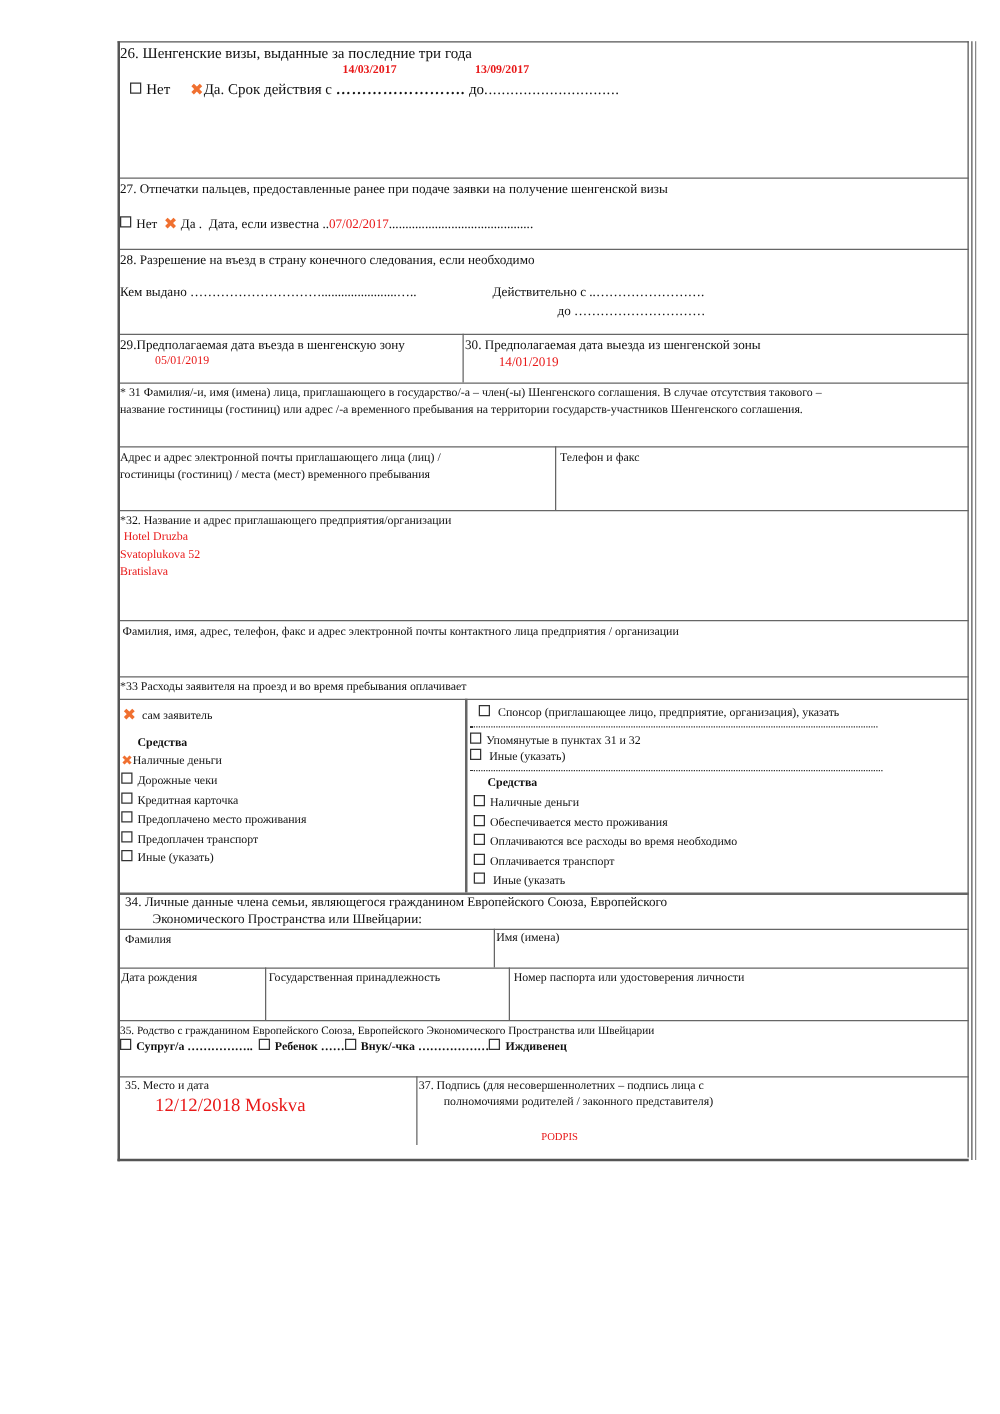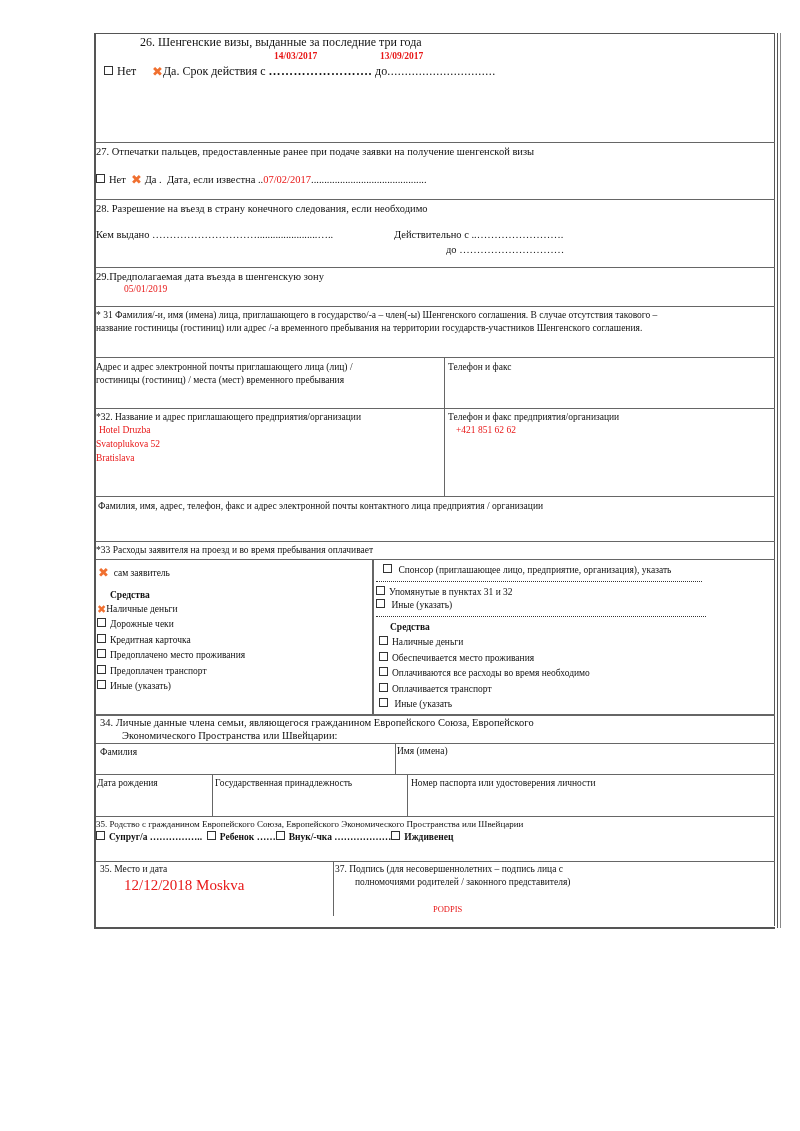--- a/index.html
+++ b/index.html
@@ -24,21 +24,21 @@
   .dots { letter-spacing: 0.5px; }
   .dotline { position: absolute; height: 0; border-top: 1.5px dotted #333; }
 </style>
 </head>
 <body>
 
 <div class="form">
   <div class="rightline"></div>
 
   <div class="row" style="top:0;height:108px;">
-    <span class="t" style="left:0;top:1px;margin-left:44px;">26.  Шенгенские визы, выданные за последние три года</span>
+    <span class="t" style="left:0;top:1px;">26.  Шенгенские визы, выданные за последние три года</span>
     <span class="t red bold xs" style="left:178px;top:16px;">14/03/2017</span>
     <span class="t red bold xs" style="left:284px;top:16px;">13/09/2017</span>
     <span class="t" style="left:8px;top:30px;"><span class="cb"></span><span>Нет</span></span>
     <span class="t" style="left:56px;top:30px;"><span class="xmark">✖</span><span>Да. Срок действия с</span> <span class="bold dots">…………………….</span> <span>до</span><span class="dots">...............................</span></span>
   </div>
 
   <div class="row" style="top:108px;height:57px;">
     <span class="t s" style="left:0;top:3px;">27. Отпечатки пальцев, предоставленные ранее при подаче заявки на получение шенгенской визы</span>
     <span class="t s" style="left:0;top:31px;"><span class="cb"></span><span>Нет</span>&nbsp; <span class="xmark">✖</span> <span>Да .</span>&nbsp; <span>Дата, если известна ..</span><span class="red">07/02/2017</span><span>............................................</span></span>
   </div>
@@ -47,20 +47,24 @@
     <span class="t s" style="left:0;top:3px;">28. Разрешение на въезд в страну конечного следования, если необходимо</span>
     <span class="t s" style="left:0;top:29px;">Кем выдано ………………………….......................…..</span>
     <span class="t s" style="left:298px;top:29px;">Действительно с  ..…………………….</span>
     <span class="t s" style="left:350px;top:44px;">до …………………………</span>
   </div>
 
   <div class="row" style="top:233px;height:39px;">
     <div class="cell" style="left:0;width:274px;">
       <span class="t s" style="left:0;top:3px;">29.Предполагаемая дата въезда в шенгенскую зону</span>
       <span class="t red xs" style="left:28px;top:16px;">05/01/2019</span>
+    </div>
+    <div class="cell vline" style="left:274px;right:0;">
+      <span class="t s" style="left:1px;top:3px;">30. Предполагаемая дата выезда из шенгенской зоны</span>
+      <span class="t red s" style="left:28px;top:17px;">14/01/2019</span>
     </div>
   </div>
 
   <div class="row" style="top:272px;height:51px;padding-left:12px;">
     <span class="t xs" style="left:0;top:3px;">* 31 Фамилия/-и, имя (имена) лица, приглашающего в государство/-а – член(-ы) Шенгенского соглашения. В случае отсутствия такового –</span>
     <span class="t xs" style="left:0;top:16px;">название гостиницы (гостиниц) или адрес /-а временного пребывания на территории государств-участников Шенгенского соглашения.</span>
   </div>
 
   <div class="row" style="top:323px;height:51px;">
     <div class="cell" style="left:0;width:348px;">
@@ -71,24 +75,20 @@
       <span class="t xs" style="left:3px;top:4px;">Телефон и факс</span>
     </div>
   </div>
 
   <div class="row" style="top:374px;height:88px;">
     <div class="cell" style="left:0;width:348px;">
       <span class="t xs" style="left:0;top:3px;">*32. Название и адрес приглашающего предприятия/организации</span>
       <span class="t red xs" style="left:3px;top:16px;">Hotel Druzba</span>
       <span class="t red xs" style="left:0;top:30px;">Svatoplukova   52</span>
       <span class="t red xs" style="left:0;top:44px;">Bratislava</span>
-    </div>
-    <div class="cell vline" style="left:348px;right:0;">
-      <span class="t xs" style="left:3px;top:3px;">Телефон и факс предприятия/организации</span>
-      <span class="t red xs" style="left:11px;top:16px;">+421 851 62 62</span>
     </div>
   </div>
 
   <div class="row" style="top:462px;height:45px;">
     <span class="t xs" style="left:2px;top:4px;">Фамилия, имя, адрес, телефон, факс и адрес электронной почты контактного лица предприятия / организации</span>
   </div>
 
   <div class="row" style="top:507px;height:18px;">
     <span class="t xs" style="left:0;top:3px;">*33  Расходы заявителя на проезд и во время пребывания оплачивает</span>
   </div>

